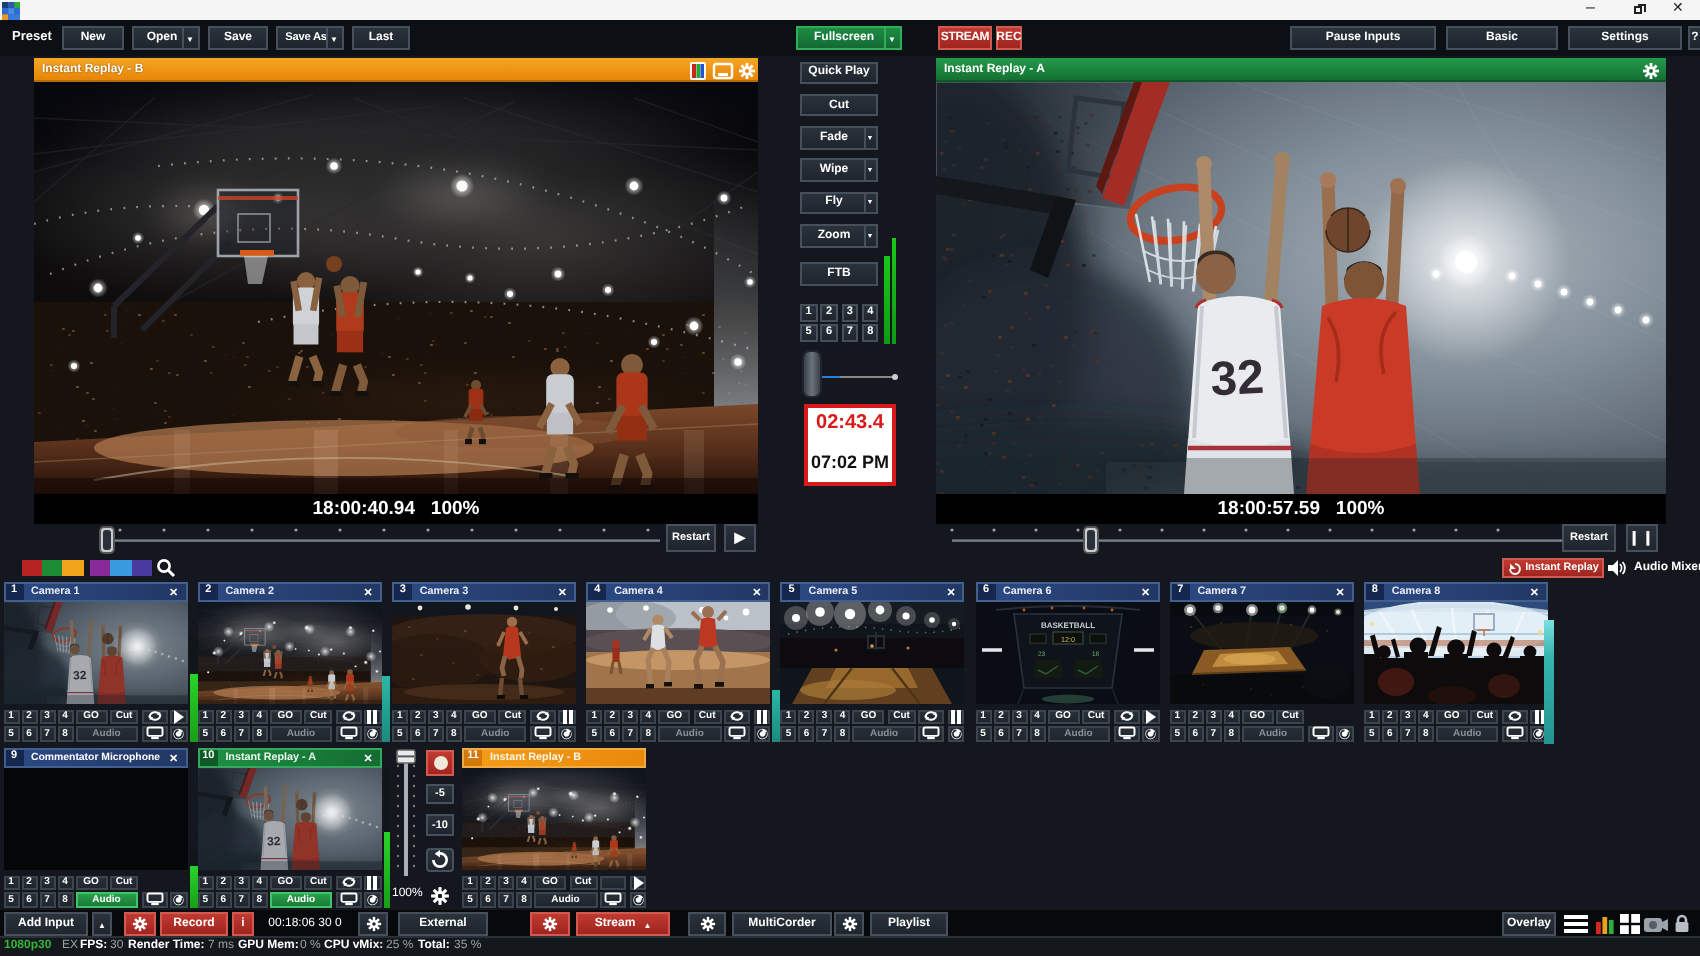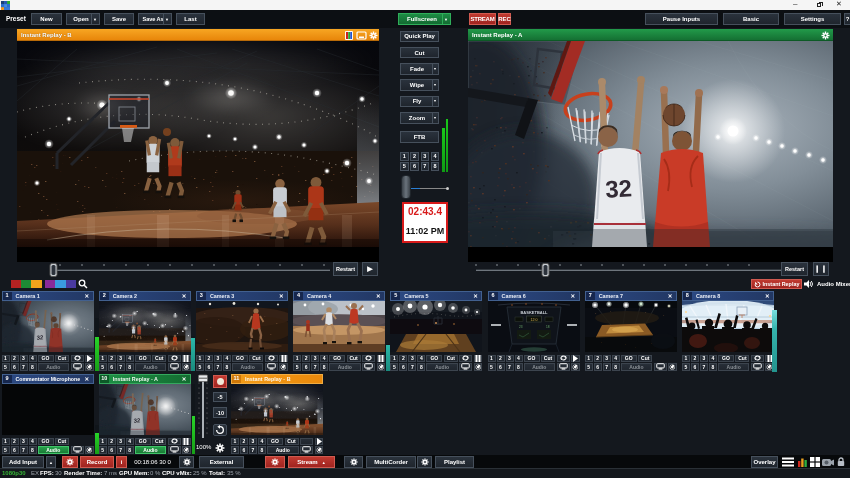--- a/index.html
+++ b/index.html
@@ -426,20 +426,21 @@
           <rect x="302.128" y="201.5" width="7.429" height="2.6" fill="#14100c"></rect>
           <circle cx="299" cy="141.44" r="5.44" fill="#7e5a3a"></circle>
           <rect x="291.18" y="145.248" width="15.64" height="24.48" rx="3.519" fill="#ac3618"></rect>
           <rect x="291.571" y="167.00799999999998" width="14.858" height="12.24" fill="#943012"></rect>
           <path d="M294.308 161.84 L287.27 175.44" stroke="#7e5a3a" stroke-width="3.91" fill="none"></path>
           <path d="M303.692 161.84 L309.948 173.4" stroke="#7e5a3a" stroke-width="3.91" fill="none"></path>
         </g>
         <rect x="0" y="198" width="362" height="8" fill="#140a06" opacity="0.55"></rect>
       </svg></div>
 <div class="abs" style="left:17px;top:247px;width:362px;height:15px;background:#000;"></div>
+<div class="txt" style="left:17px;top:248.5px;width:362px;text-align:center;font-size:9.5px;font-weight:bold;">18:00:40.94&nbsp;&nbsp;&nbsp;100%</div>
 
 <div class="abs" style="left:468px;top:28.5px;width:365px;height:12.5px;background:linear-gradient(#229a4a,#157033);border-bottom:1px solid #0d5a26;"></div>
 <div class="txt" style="left:472px;top:31.5px;font-size:6px;font-weight:bold;">Instant Replay - A</div>
 <svg class="abs" style="left:821px;top:30.5px" width="9" height="9" viewBox="0 0 9 9">
       <g fill="#fff">
         <circle cx="4.5" cy="4.5" r="2.2"></circle>
         <g stroke="#fff" stroke-width="1.4">
           <line x1="4.5" y1="0.5" x2="4.5" y2="8.5"></line>
           <line x1="0.5" y1="4.5" x2="8.5" y2="4.5"></line>
           <line x1="1.7" y1="1.7" x2="7.3" y2="7.3"></line>
@@ -762,20 +763,21 @@
 <path d="M195 74 a11 11 0 0 0 22 0 M206 63 v22 M197.5 67 a11 11 0 0 1 17 0" stroke="#3c2416" stroke-width="0.8" fill="none"></path>
 <circle cx="214" cy="100" r="10" fill="#7e5436"></circle>
           <path d="M204 100 a10 10 0 0 1 20 0 l-1.5 -7 a10 7 0 0 0 -17 0z" fill="#281c12"></path>
 <path d="M193 112 Q 214 104 235 112 L240 183 Q 212 192 187 183 Z" fill="#c93b27"></path>
 <path d="M230 115 Q 219 126 224 146 M196 118 Q 204 130 200 150" stroke="#a52c18" stroke-width="1.8" fill="none"></path>
 <path d="M187 181 Q 213 190 240 181 L242 206 L185 206 Z" fill="#b13122"></path>
 </g>
         <rect x="0" y="188" width="365" height="18" fill="#1c242c" opacity="0.3"></rect>
       </svg></div>
 <div class="abs" style="left:468px;top:247px;width:365px;height:15px;background:#000;"></div>
+<div class="txt" style="left:468px;top:248.5px;width:365px;text-align:center;font-size:9.5px;font-weight:bold;">18:00:57.59&nbsp;&nbsp;&nbsp;100%</div>
 
 <div class="btn" style="left:400px;top:30.5px;width:39px;height:11.5px;">Quick Play</div>
 <div class="btn" style="left:400px;top:46.8px;width:39px;height:11.5px;">Cut</div>
 <div class="btn" style="left:400px;top:63.1px;width:39px;height:11.5px;">
       <span style="margin-right:5px">Fade</span>
       <span style="position:absolute;right:1px;top:0;width:5px;height:9.5px;border-left:1px solid #46505c;font-size:3.5px;display:flex;align-items:center;justify-content:center;">▼</span>
     </div>
 <div class="btn" style="left:400px;top:79.4px;width:39px;height:11.5px;">
       <span style="margin-right:5px">Wipe</span>
       <span style="position:absolute;right:1px;top:0;width:5px;height:9.5px;border-left:1px solid #46505c;font-size:3.5px;display:flex;align-items:center;justify-content:center;">▼</span>
@@ -798,21 +800,21 @@
 <div class="btn" style="left:420.6px;top:161.8px;width:8.5px;height:9px;font-size:5.5px;">7</div>
 <div class="btn" style="left:430.9px;top:161.8px;width:8.5px;height:9px;font-size:5.5px;">8</div>
 <div class="abs" style="left:442px;top:128px;width:2.5px;height:44px;background:linear-gradient(#19c819,#0f9a14);"></div>
 <div class="abs" style="left:445.5px;top:119px;width:2.5px;height:53px;background:linear-gradient(#19c819,#0f9a14);"></div>
 <div class="abs" style="left:403px;top:187.5px;width:45px;height:1.5px;background:#888;"></div>
 <div class="abs" style="left:403px;top:187.5px;width:17px;height:1.5px;background:#2a7fd4;"></div>
 <div class="abs" style="left:446px;top:186.5px;width:3px;height:3px;border-radius:50%;background:#ccc;"></div>
 <div class="abs" style="left:401px;top:175px;width:10px;height:24px;border-radius:4px;background:linear-gradient(90deg,#3a4148,#6a737c,#3a4148);border:1px solid #20262c;"></div>
 <div class="abs" style="left:402px;top:202px;width:46px;height:41px;background:#fff;border:2px solid #d81a1a;"></div>
 <div class="txt" style="left:402px;top:206px;width:46px;text-align:center;color:#d81a1a;font-size:10px;font-weight:bold;">02:43.4</div>
-<div class="txt" style="left:402px;top:226px;width:46px;text-align:center;color:#111;font-size:9px;font-weight:bold;">11:02 PM</div>
+<div class="txt" style="left:402px;top:226px;width:46px;text-align:center;color:#111;font-size:9px;font-weight:bold;">07:02 PM</div>
 
 <svg class="abs" style="left:17px;top:262px" width="362" height="19" viewBox="0 0 362 19">
 <g fill="#9aa0a6">
         <circle cx="43" cy="3" r="0.8"></circle>
         <circle cx="65" cy="3" r="0.8"></circle>
         <circle cx="87" cy="3" r="0.8"></circle>
         <circle cx="109" cy="3" r="0.8"></circle>
         <circle cx="131" cy="3" r="0.8"></circle>
         <circle cx="153" cy="3" r="0.8"></circle>
         <circle cx="175" cy="3" r="0.8"></circle>

